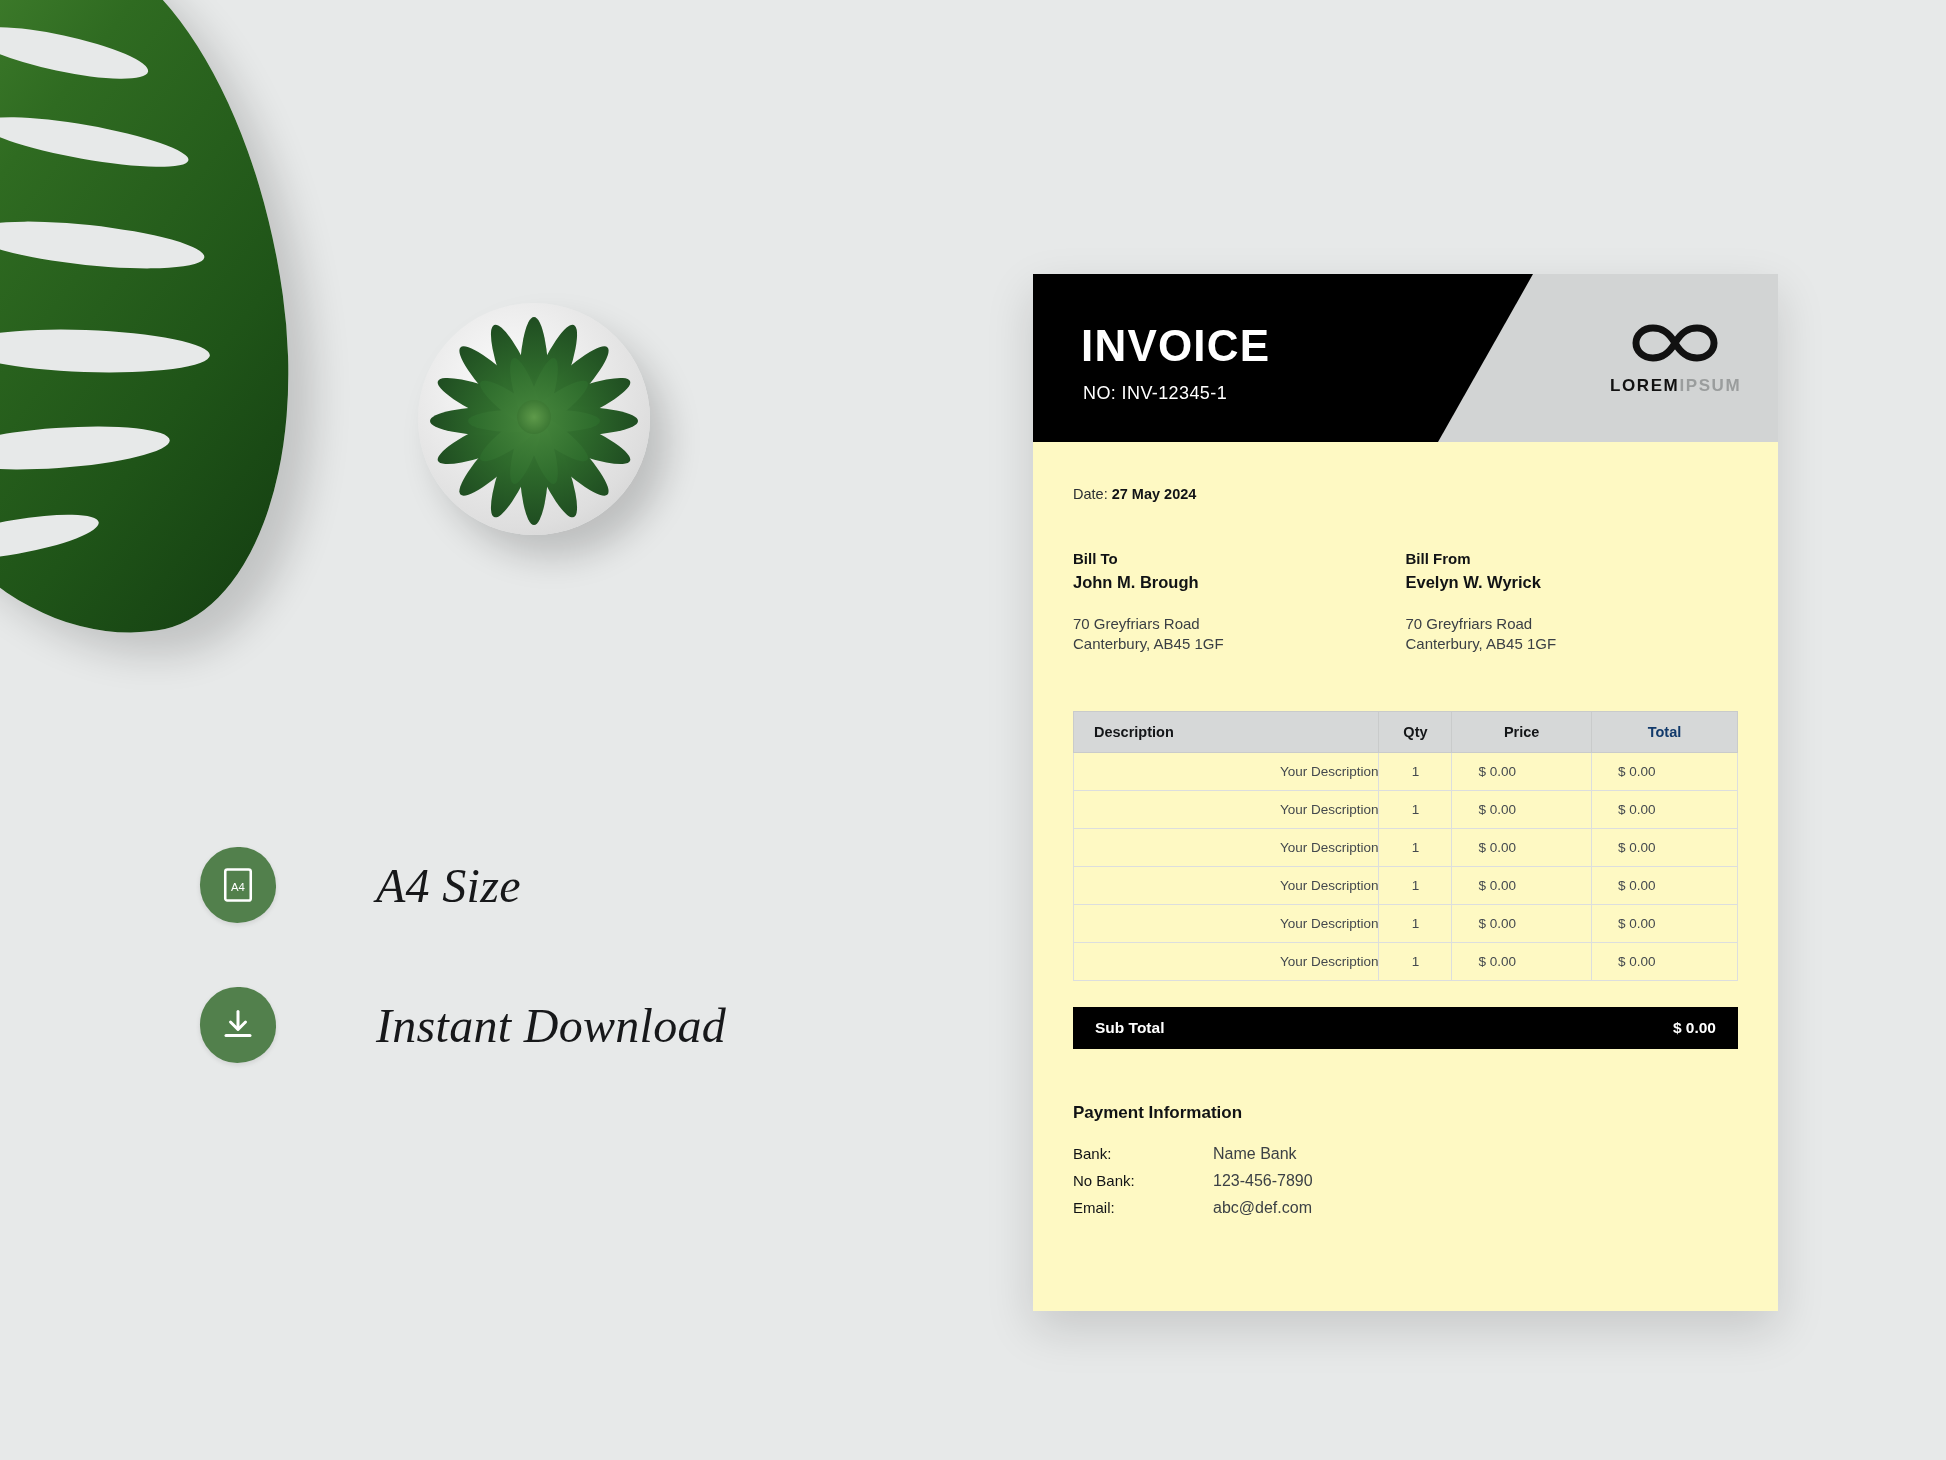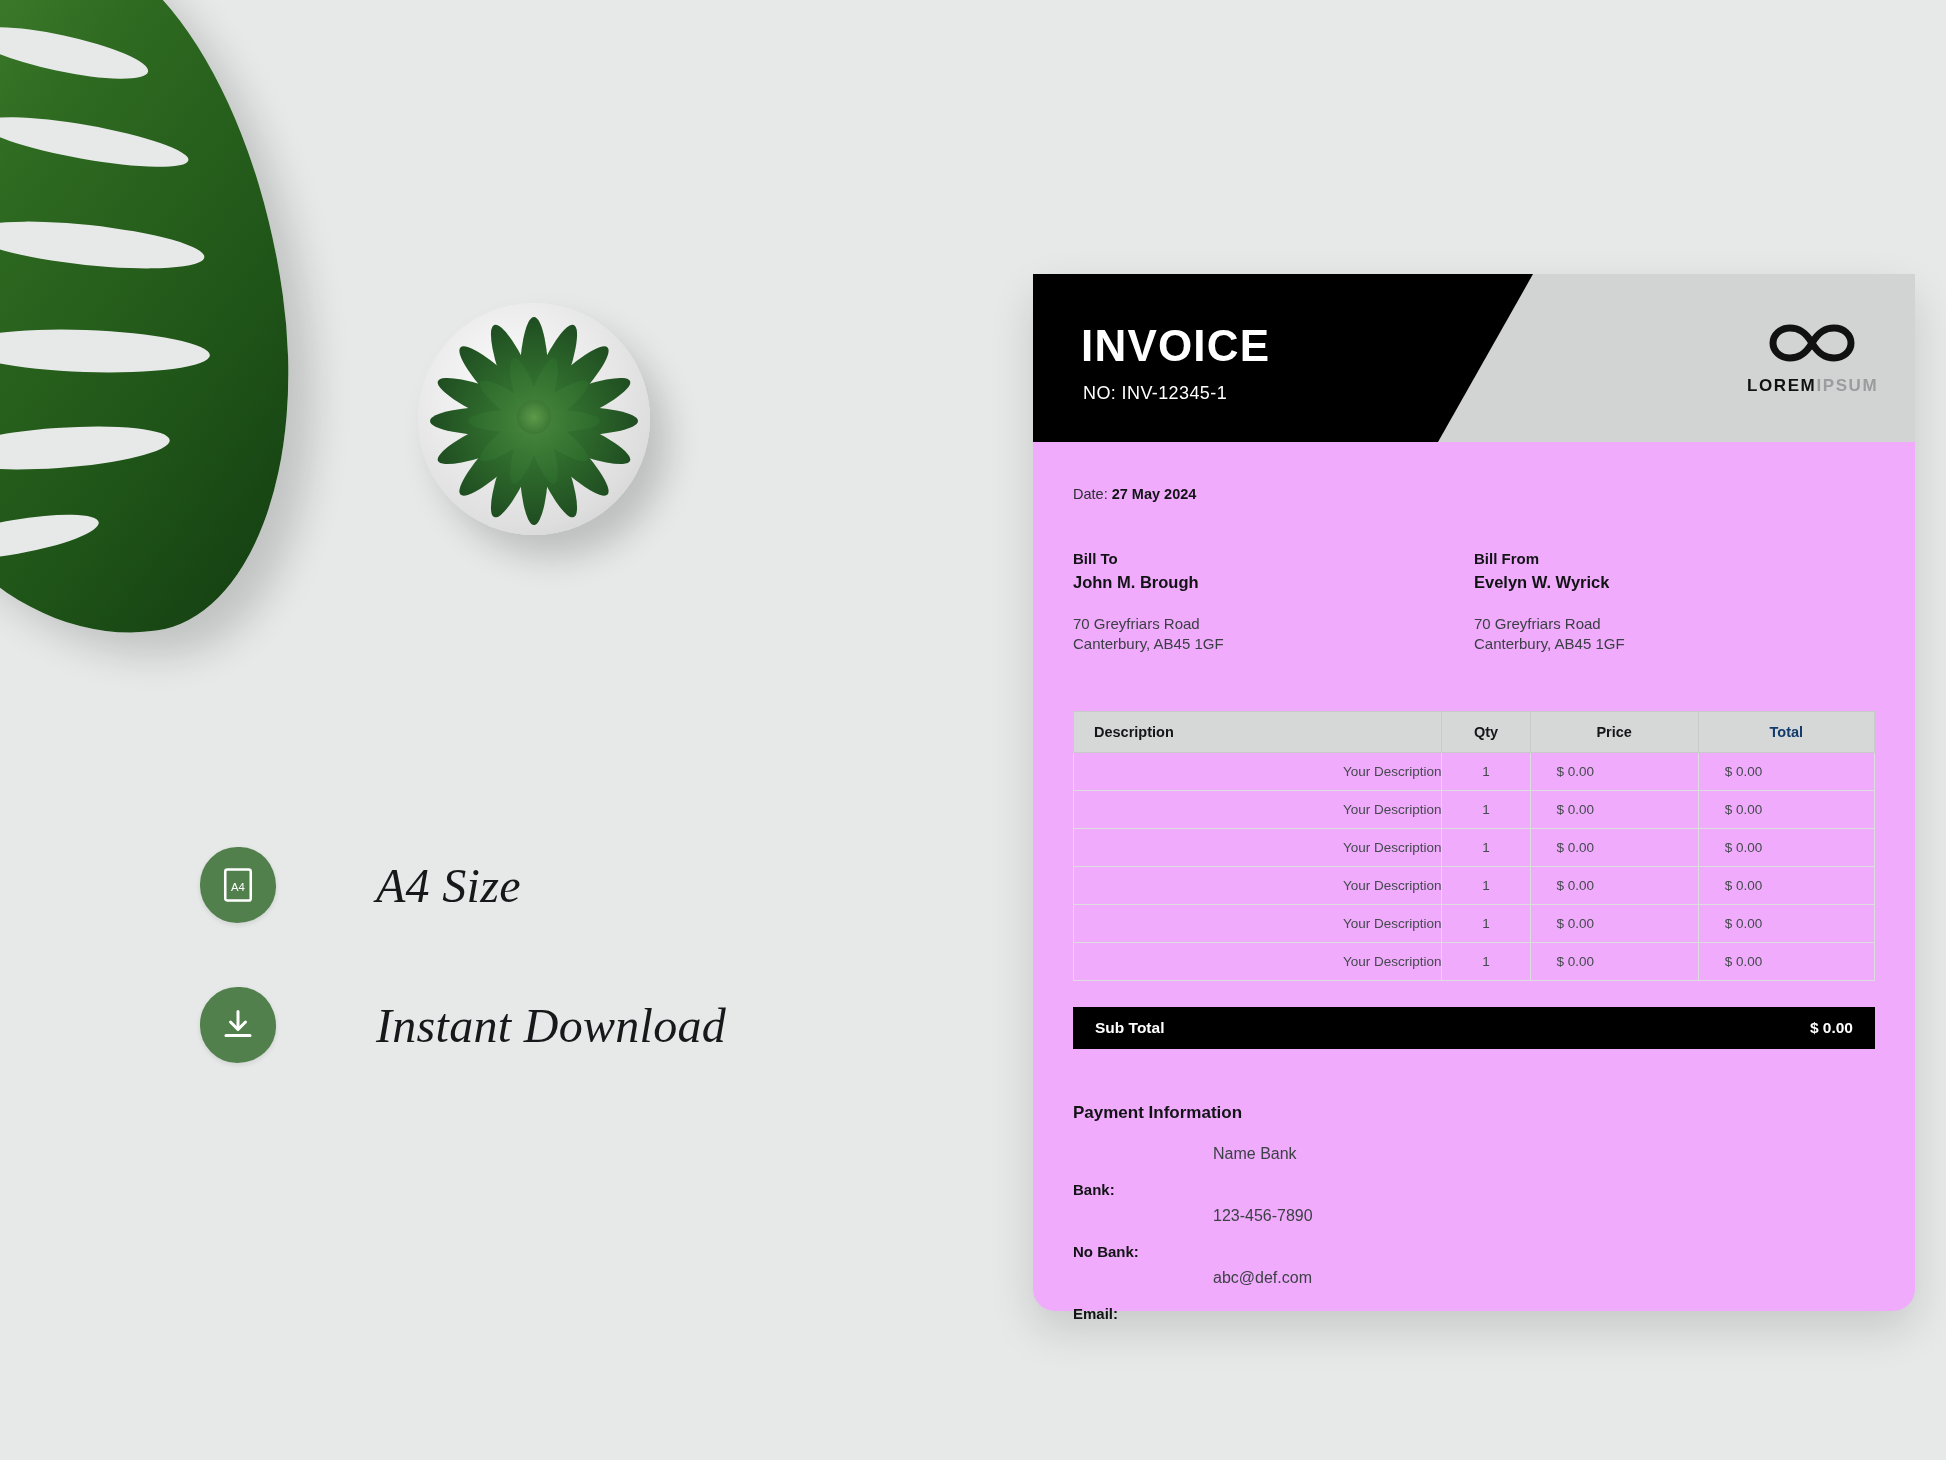--- a/index.html
+++ b/index.html
@@ -113,24 +113,23 @@
     font-size: 48px;
     color: #17181a;
     letter-spacing: 0.3px;
     white-space: nowrap;
   }
 
   
   .sheet {
     position: absolute;
     left: 1033px; top: 274px;
-    width: 882px; height: 1037px;
-    background: #f0abfc;
+    width: 745px; height: 1037px;
+    background: #fef9c3;
     box-shadow: 0 18px 45px rgba(0,0,0,0.14);
-    border-radius: 22px;
   }
   .sheet-head {
     position: relative;
     height: 168px;
     background: #d2d4d4;
     overflow: hidden;
   }
   .head-black {
     position: absolute;
     left: 0; top: 0;
@@ -251,23 +250,22 @@
     font-size: 17px;
     font-weight: bold;
     color: #111315;
     margin-bottom: 22px;
   }
   .terms-col .foot-title { font-size: 15.5px; margin-bottom: 14px; }
   .pay-row { display: flex; margin-bottom: 9px; }
   .pay-row .k {
     width: 140px;
     font-size: 15px;
-    font-weight: bold;
+    font-weight: normal;
     color: #111315;
-    margin-top: 36px;
   }
   .pay-row .v {
     font-size: 16px;
     color: #3c4145;
   }
   .terms-text {
     font-size: 13px;
     color: #5b6064;
     line-height: 1.45;
   }

